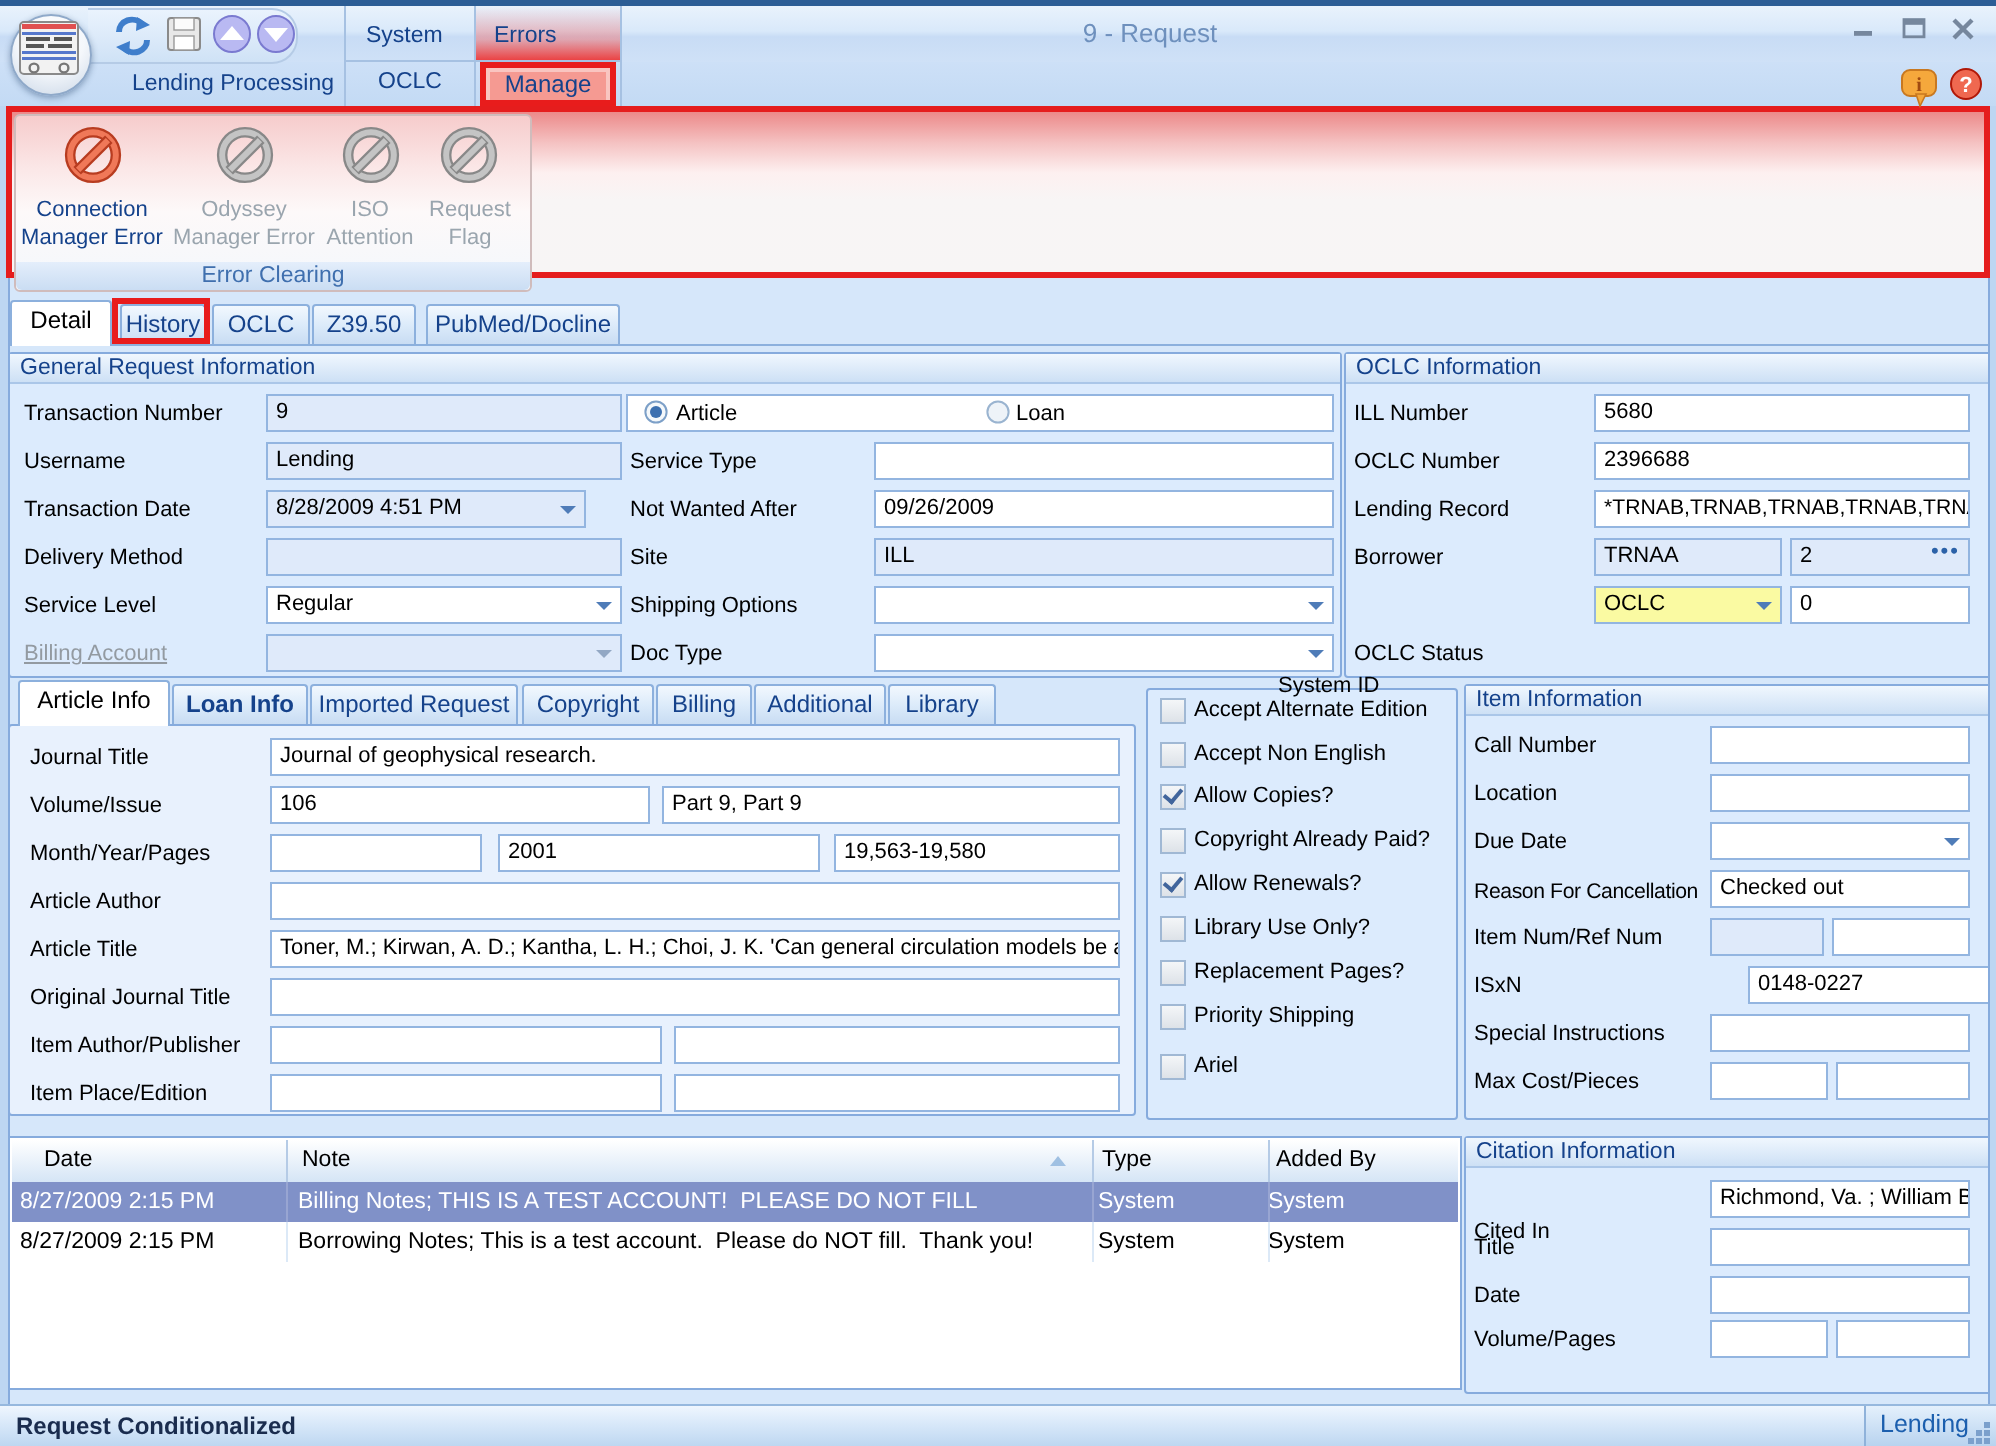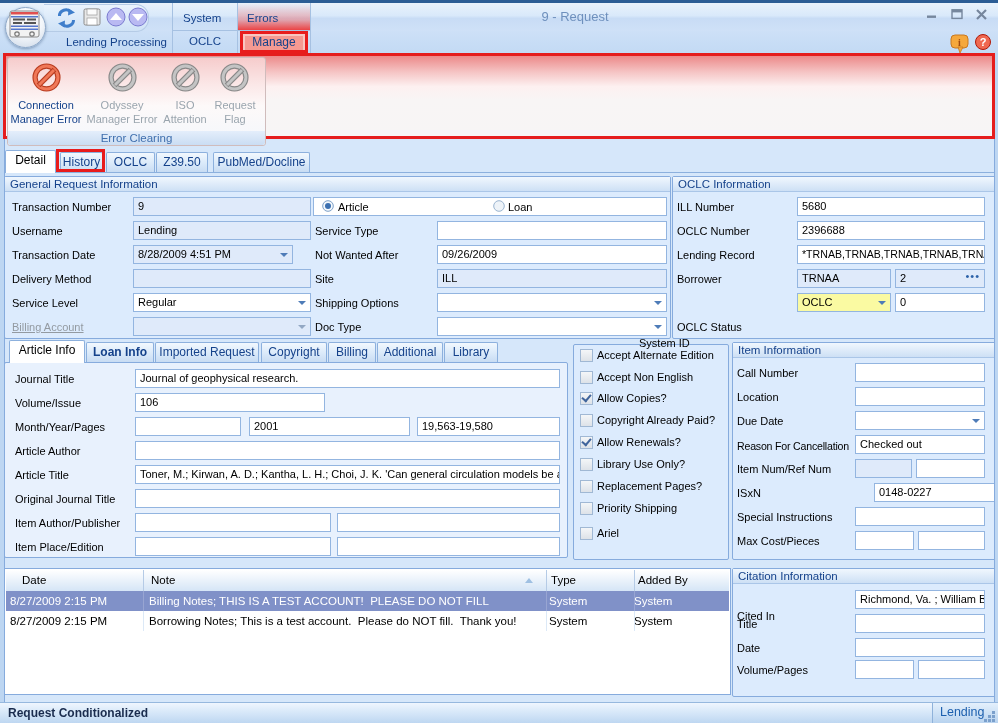--- a/index.html
+++ b/index.html
@@ -234,20 +234,21 @@
 <div class="dtab" style="left:155px;top:342px;width:102px;height:19px;">Imported Request</div>
 <div class="dtab" style="left:261px;top:342px;width:64px;height:19px;">Copyright</div>
 <div class="dtab" style="left:328px;top:342px;width:46px;height:19px;">Billing</div>
 <div class="dtab" style="left:377px;top:342px;width:64px;height:19px;">Additional</div>
 <div class="dtab" style="left:444px;top:342px;width:52px;height:19px;">Library</div>
 
 <div class="lbl" style="left:15px;top:373px;">Journal Title</div>
 <div class="fld" style="left:135px;top:369px;width:425px;">Journal of geophysical research.</div>
 <div class="lbl" style="left:15px;top:397px;">Volume/Issue</div>
 <div class="fld" style="left:135px;top:393px;width:190px;">106</div>
+<div class="fld" style="left:331px;top:393px;width:229px;">Part 9, Part 9</div>
 <div class="lbl" style="left:15px;top:421px;">Month/Year/Pages</div>
 <div class="fld" style="left:135px;top:417px;width:106px;"></div>
 <div class="fld" style="left:249px;top:417px;width:161px;">2001</div>
 <div class="fld" style="left:417px;top:417px;width:143px;">19,563-19,580</div>
 <div class="lbl" style="left:15px;top:445px;">Article Author</div>
 <div class="fld" style="left:135px;top:441px;width:425px;"></div>
 <div class="lbl" style="left:15px;top:469px;">Article Title</div>
 <div class="fld" style="left:135px;top:465px;width:425px;">Toner, M.; Kirwan, A. D.; Kantha, L. H.; Choi, J. K. 'Can general circulation models be a</div>
 <div class="lbl" style="left:15px;top:493px;">Original Journal Title</div>
 <div class="fld" style="left:135px;top:489px;width:425px;"></div>

